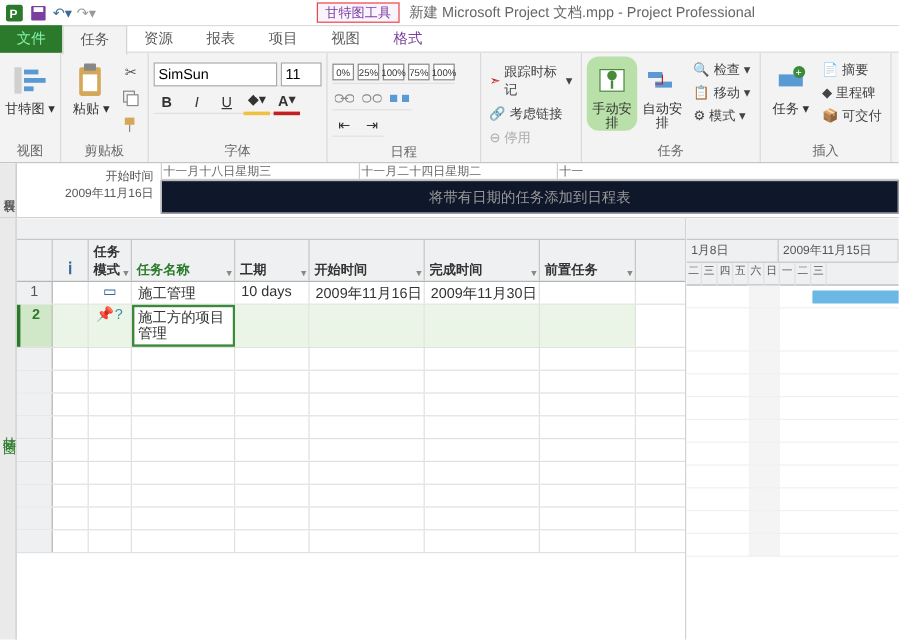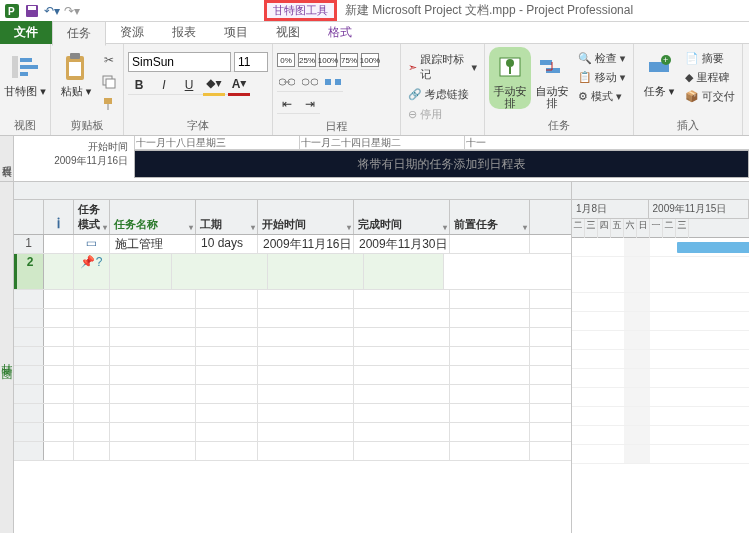--- a/index.html
+++ b/index.html
@@ -1,24 +1,24 @@
 <!DOCTYPE html>
 <html><head>
 <meta charset="utf-8">
 <style>
 * { margin:0; padding:0; box-sizing:border-box; font-family:"Microsoft YaHei",SimSun,sans-serif; }
 body { background:#fff; width:749px; height:533px; overflow:hidden; font-size:12px; color:#333; }
 .titlebar { height:22px; background:#fff; display:flex; align-items:center; border-bottom:1px solid #d4d4d4; }
 .qat { display:flex; align-items:center; padding:0 3px; gap:2px; }
 .qat .ico { width:18px; height:18px; display:flex; align-items:center; justify-content:center; font-size:12px; color:#4a7a3a; }
 .titleseg { display:flex; align-items:center; margin-left:180px; font-size:12px; color:#666; }
-.contextual { border:3px solid #ef4444; padding:0 6px; color:#7b3fa0; background:#f8f3fc; margin-right:8px; font-size:11px; }
+.contextual { border:1px solid #ef4444; padding:0 6px; color:#7b3fa0; background:#f8f3fc; margin-right:8px; font-size:11px; }
 .tabs { height:22px; display:flex; align-items:center; background:#fff; border-bottom:1px solid #d4d4d4; }
 .tab { padding:3px 14px; font-size:12px; color:#5a5a5a; cursor:pointer; }
-.tab.file { background:#2b7a2b; color:#ffffff;font-weight:bold; }
+.tab.file { background:#2b7a2b; color:#86efac; }
 .tab.active { background:#f3f3f3; border:1px solid #d4d4d4; border-bottom:1px solid #f3f3f3; margin-bottom:-1px; }
 .tab.ctx { color:#7b3fa0; }
 .ribbon { height:92px; background:#f3f3f3; display:flex; border-bottom:1px solid #c6c6c6; }
 .group { border-right:1px solid #d9d9d9; display:flex; flex-direction:column; padding:3px 4px 0; }
 .group .body { flex:1; display:flex; align-items:flex-start; }
 .group .lbl { text-align:center; font-size:11px; color:#666; padding:2px 0; }
 .bigbtn { display:flex; flex-direction:column; align-items:center; width:42px; padding-top:4px; cursor:pointer; }
 .bigbtn .bicon { width:32px; height:32px; margin-bottom:2px; display:flex; align-items:center; justify-content:center; }
 .bigbtn .blabel { font-size:11px; text-align:center; line-height:12px; }
 .smstack { display:flex; flex-direction:column; gap:2px; padding-top:3px; margin-left:2px; }
@@ -339,20 +339,21 @@
         <div class="cell c-name">施工管理</div>
         <div class="cell c-dur">10 days</div>
         <div class="cell c-start">2009年11月16日</div>
         <div class="cell c-fin">2009年11月30日</div>
         <div class="cell c-pred"></div>
       </div>
       <div class="row tall sel">
         <div class="cell rownum sel c-id">2</div>
         <div class="cell c-info"></div>
         <div class="cell c-mode" style="text-align:center;color:#3a8aaa">📌?</div>
+        <div class="cell c-name editing">施工方的项目管理</div>
         <div class="cell c-dur"></div>
         <div class="cell c-start"></div>
         <div class="cell c-fin"></div>
         <div class="cell c-pred"></div>
       </div>
       <div class="row">
           <div class="cell rownum c-id"></div>
           <div class="cell c-info"></div>
           <div class="cell c-mode"></div>
           <div class="cell c-name"></div>

